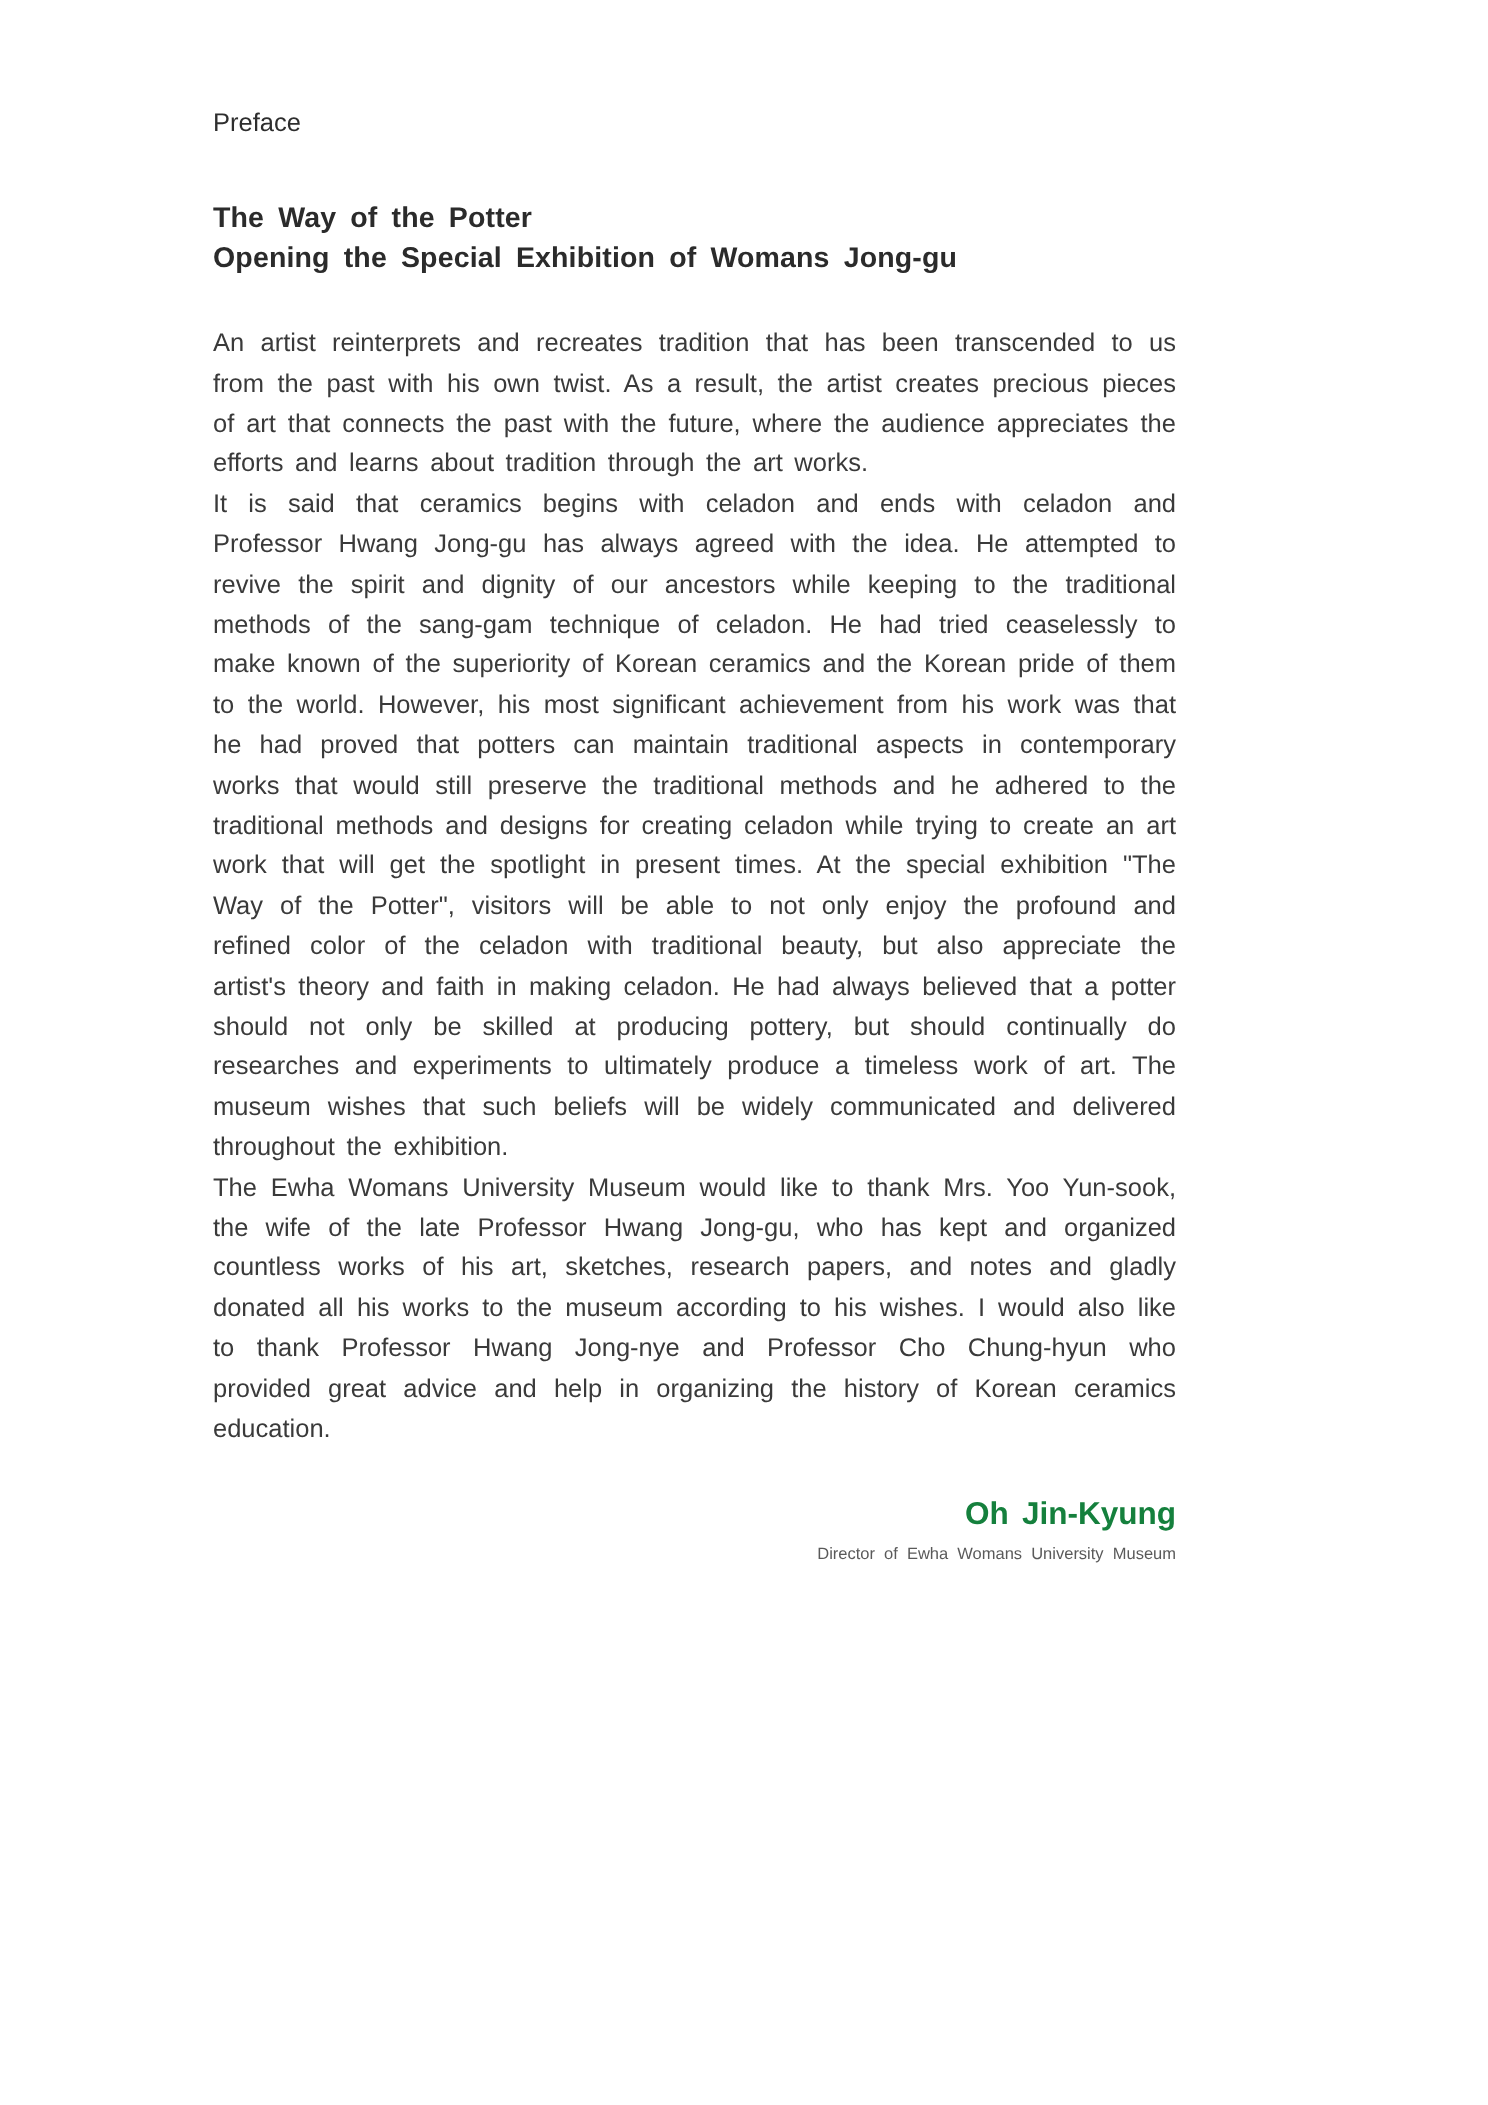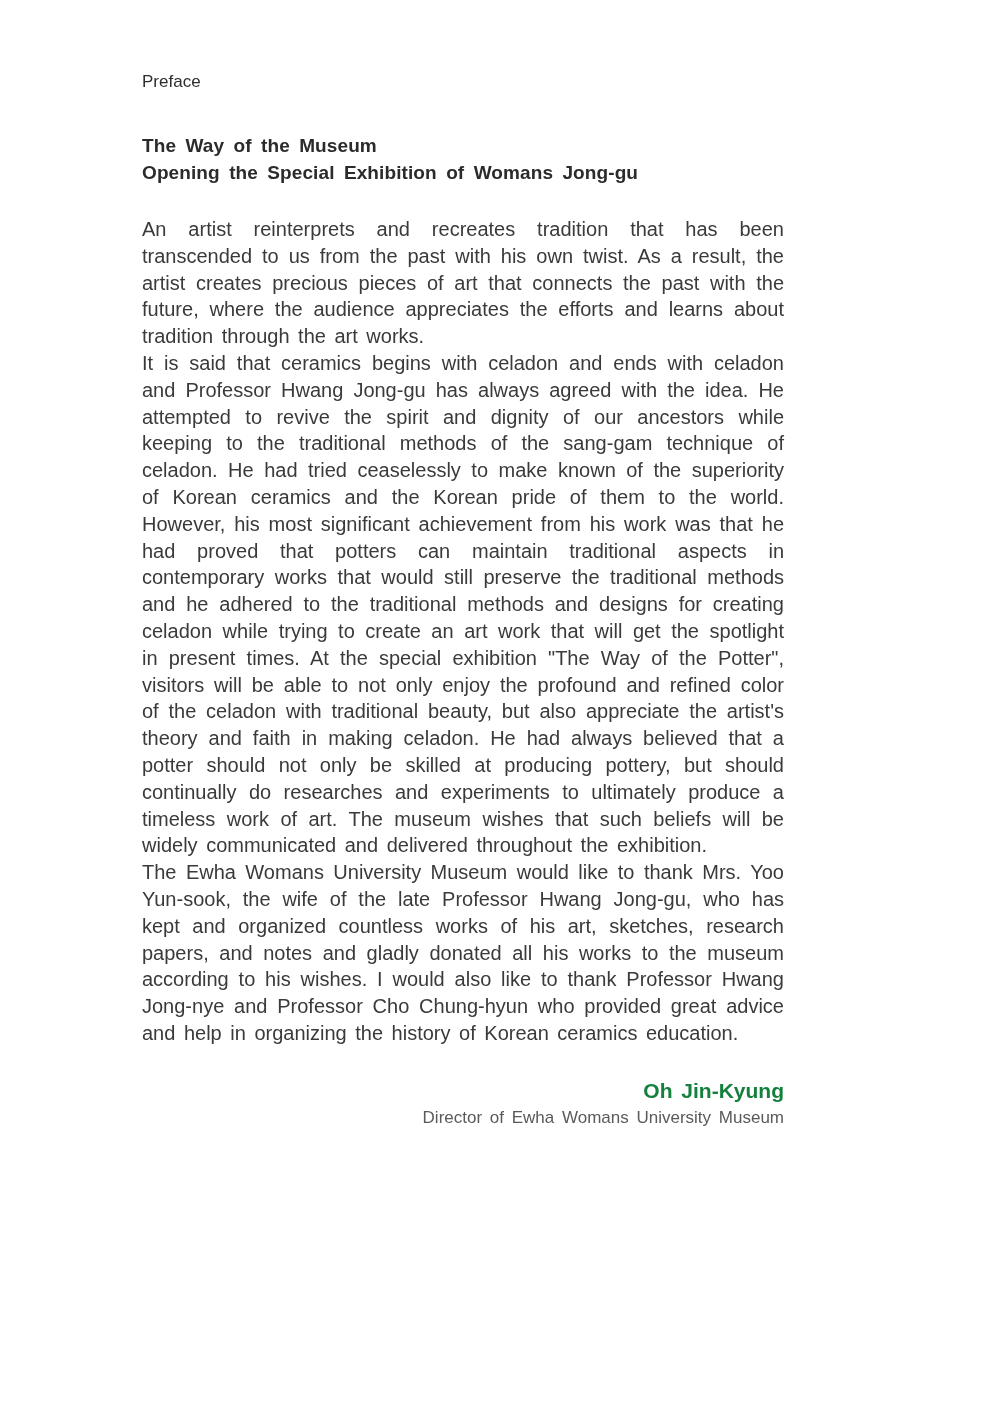--- a/index.html
+++ b/index.html
@@ -38,55 +38,55 @@
     letter-spacing: 0.1px;
   }
   .doc-title .title-line {
     display: block;
   }
   .body-copy {
     margin: 0;
   }
   .body-copy p {
     margin: 0;
-    font-size: 20px;
+    font-size: 17px;
     line-height: 26.8px;
     text-align: justify;
     text-justify: inter-word;
     word-spacing: 3px;
     color: #3a3a3a;
   }
   .signature {
     margin-top: 30px;
     text-align: right;
   }
   .sig-name {
     font-size: 21px;
     font-weight: 700;
     line-height: 27px;
     color: #15803d;
     word-spacing: 3px;
   }
   .sig-role {
-    font-size: 17px;
+    font-size: 11px;
     font-weight: 400;
     line-height: 27px;
     color: #5a5a5a;
     word-spacing: 3px;
   }
 </style>
 </head>
 <body>
 
 <div class="page">
 
   <p class="preface-label">Preface</p>
 
   <h1 class="doc-title">
-    <span class="title-line">The Way of the Museum</span>
+    <span class="title-line">The Way of the Potter</span>
     <span class="title-line">Opening the Special Exhibition of Womans Jong-gu</span>
   </h1>
 
   <div class="body-copy">
     <p>An artist reinterprets and recreates tradition that has been transcended to us from the past with his own twist. As a result, the artist creates precious pieces of art that connects the past with the future, where the audience appreciates the efforts and learns about tradition through the art works.</p>
     <p>It is said that ceramics begins with celadon and ends with celadon and Professor Hwang Jong-gu has always agreed with the idea. He attempted to revive the spirit and dignity of our ancestors while keeping to the traditional methods of the sang-gam technique of celadon. He had tried ceaselessly to make known of the superiority of Korean ceramics and the Korean pride of them to the world. However, his most significant achievement from his work was that he had proved that potters can maintain traditional aspects in contemporary works that would still preserve the traditional methods and he adhered to the traditional methods and designs for creating celadon while trying to create an art work that will get the spotlight in present times. At the special exhibition "The Way of the Potter", visitors will be able to not only enjoy the profound and refined color of the celadon with traditional beauty, but also appreciate the artist's theory and faith in making celadon. He had always believed that a potter should not only be skilled at producing pottery, but should continually do researches and experiments to ultimately produce a timeless work of art. The museum wishes that such beliefs will be widely communicated and delivered throughout the exhibition.</p>
     <p>The Ewha Womans University Museum would like to thank Mrs. Yoo Yun-sook, the wife of the late Professor Hwang Jong-gu, who has kept and organized countless works of his art, sketches, research papers, and notes and gladly donated all his works to the museum according to his wishes. I would also like to thank Professor Hwang Jong-nye and Professor Cho Chung-hyun who provided great advice and help in organizing the history of Korean ceramics education.</p>
   </div>
 
   <div class="signature">

